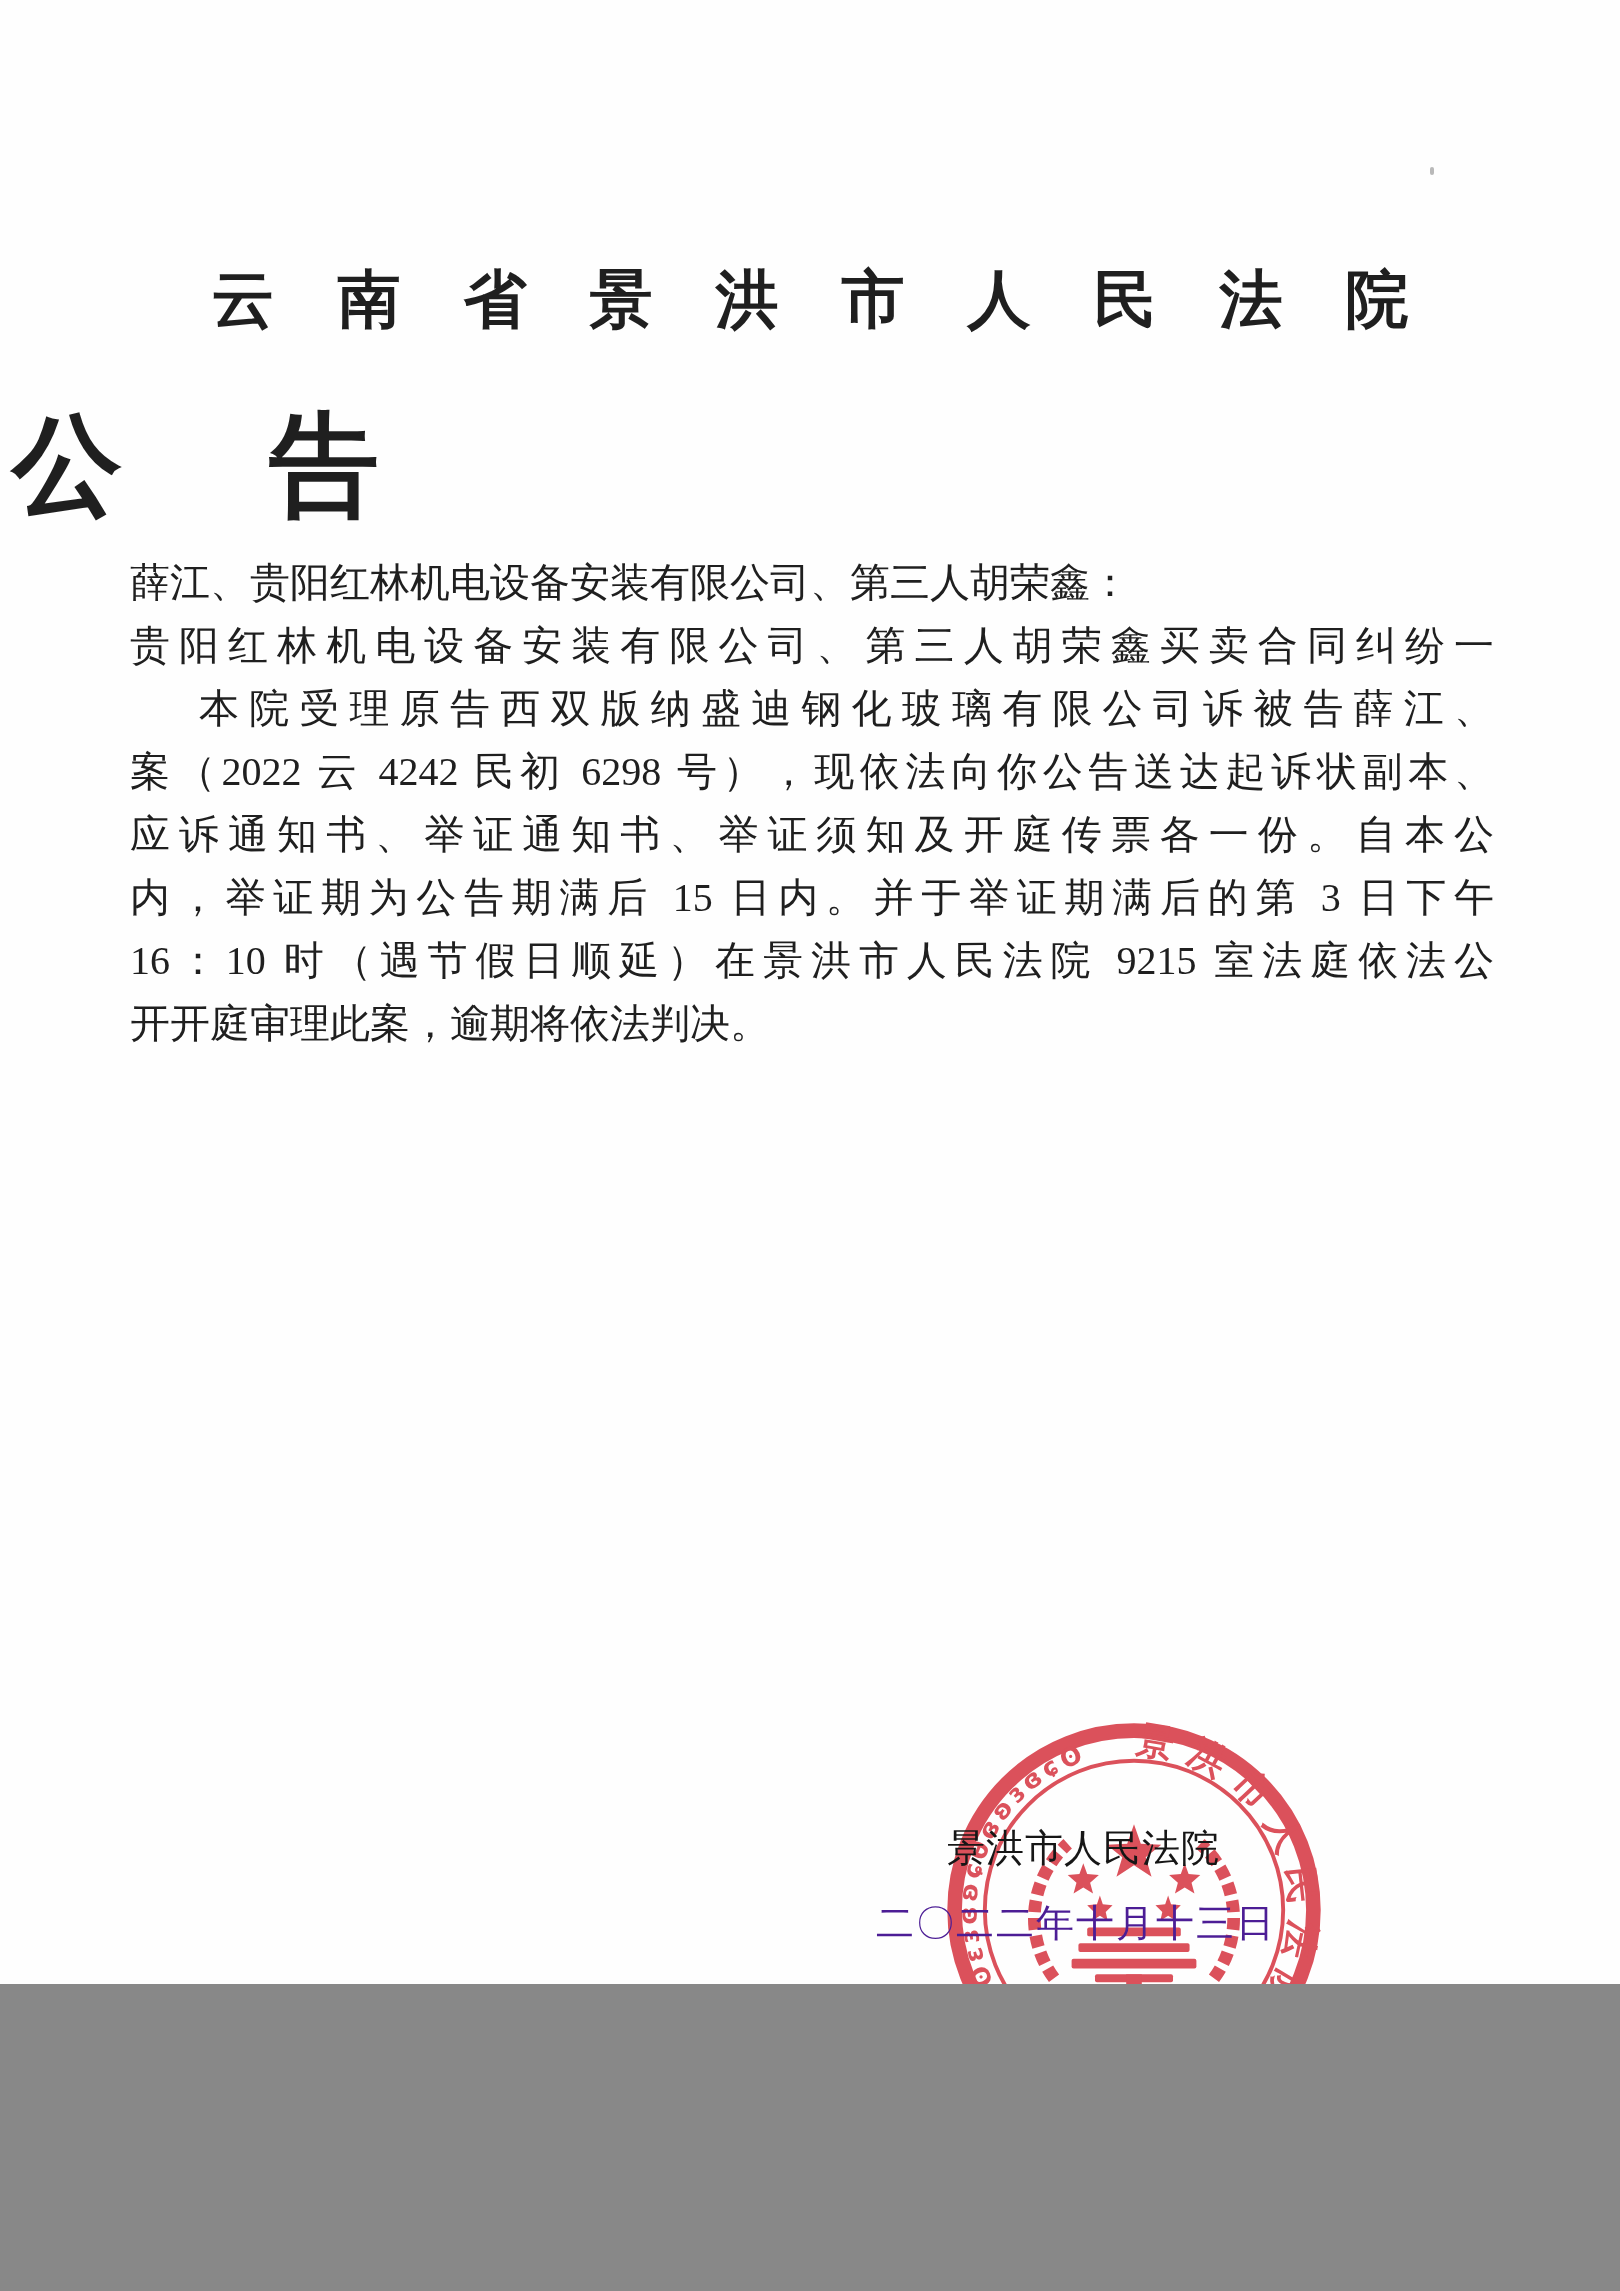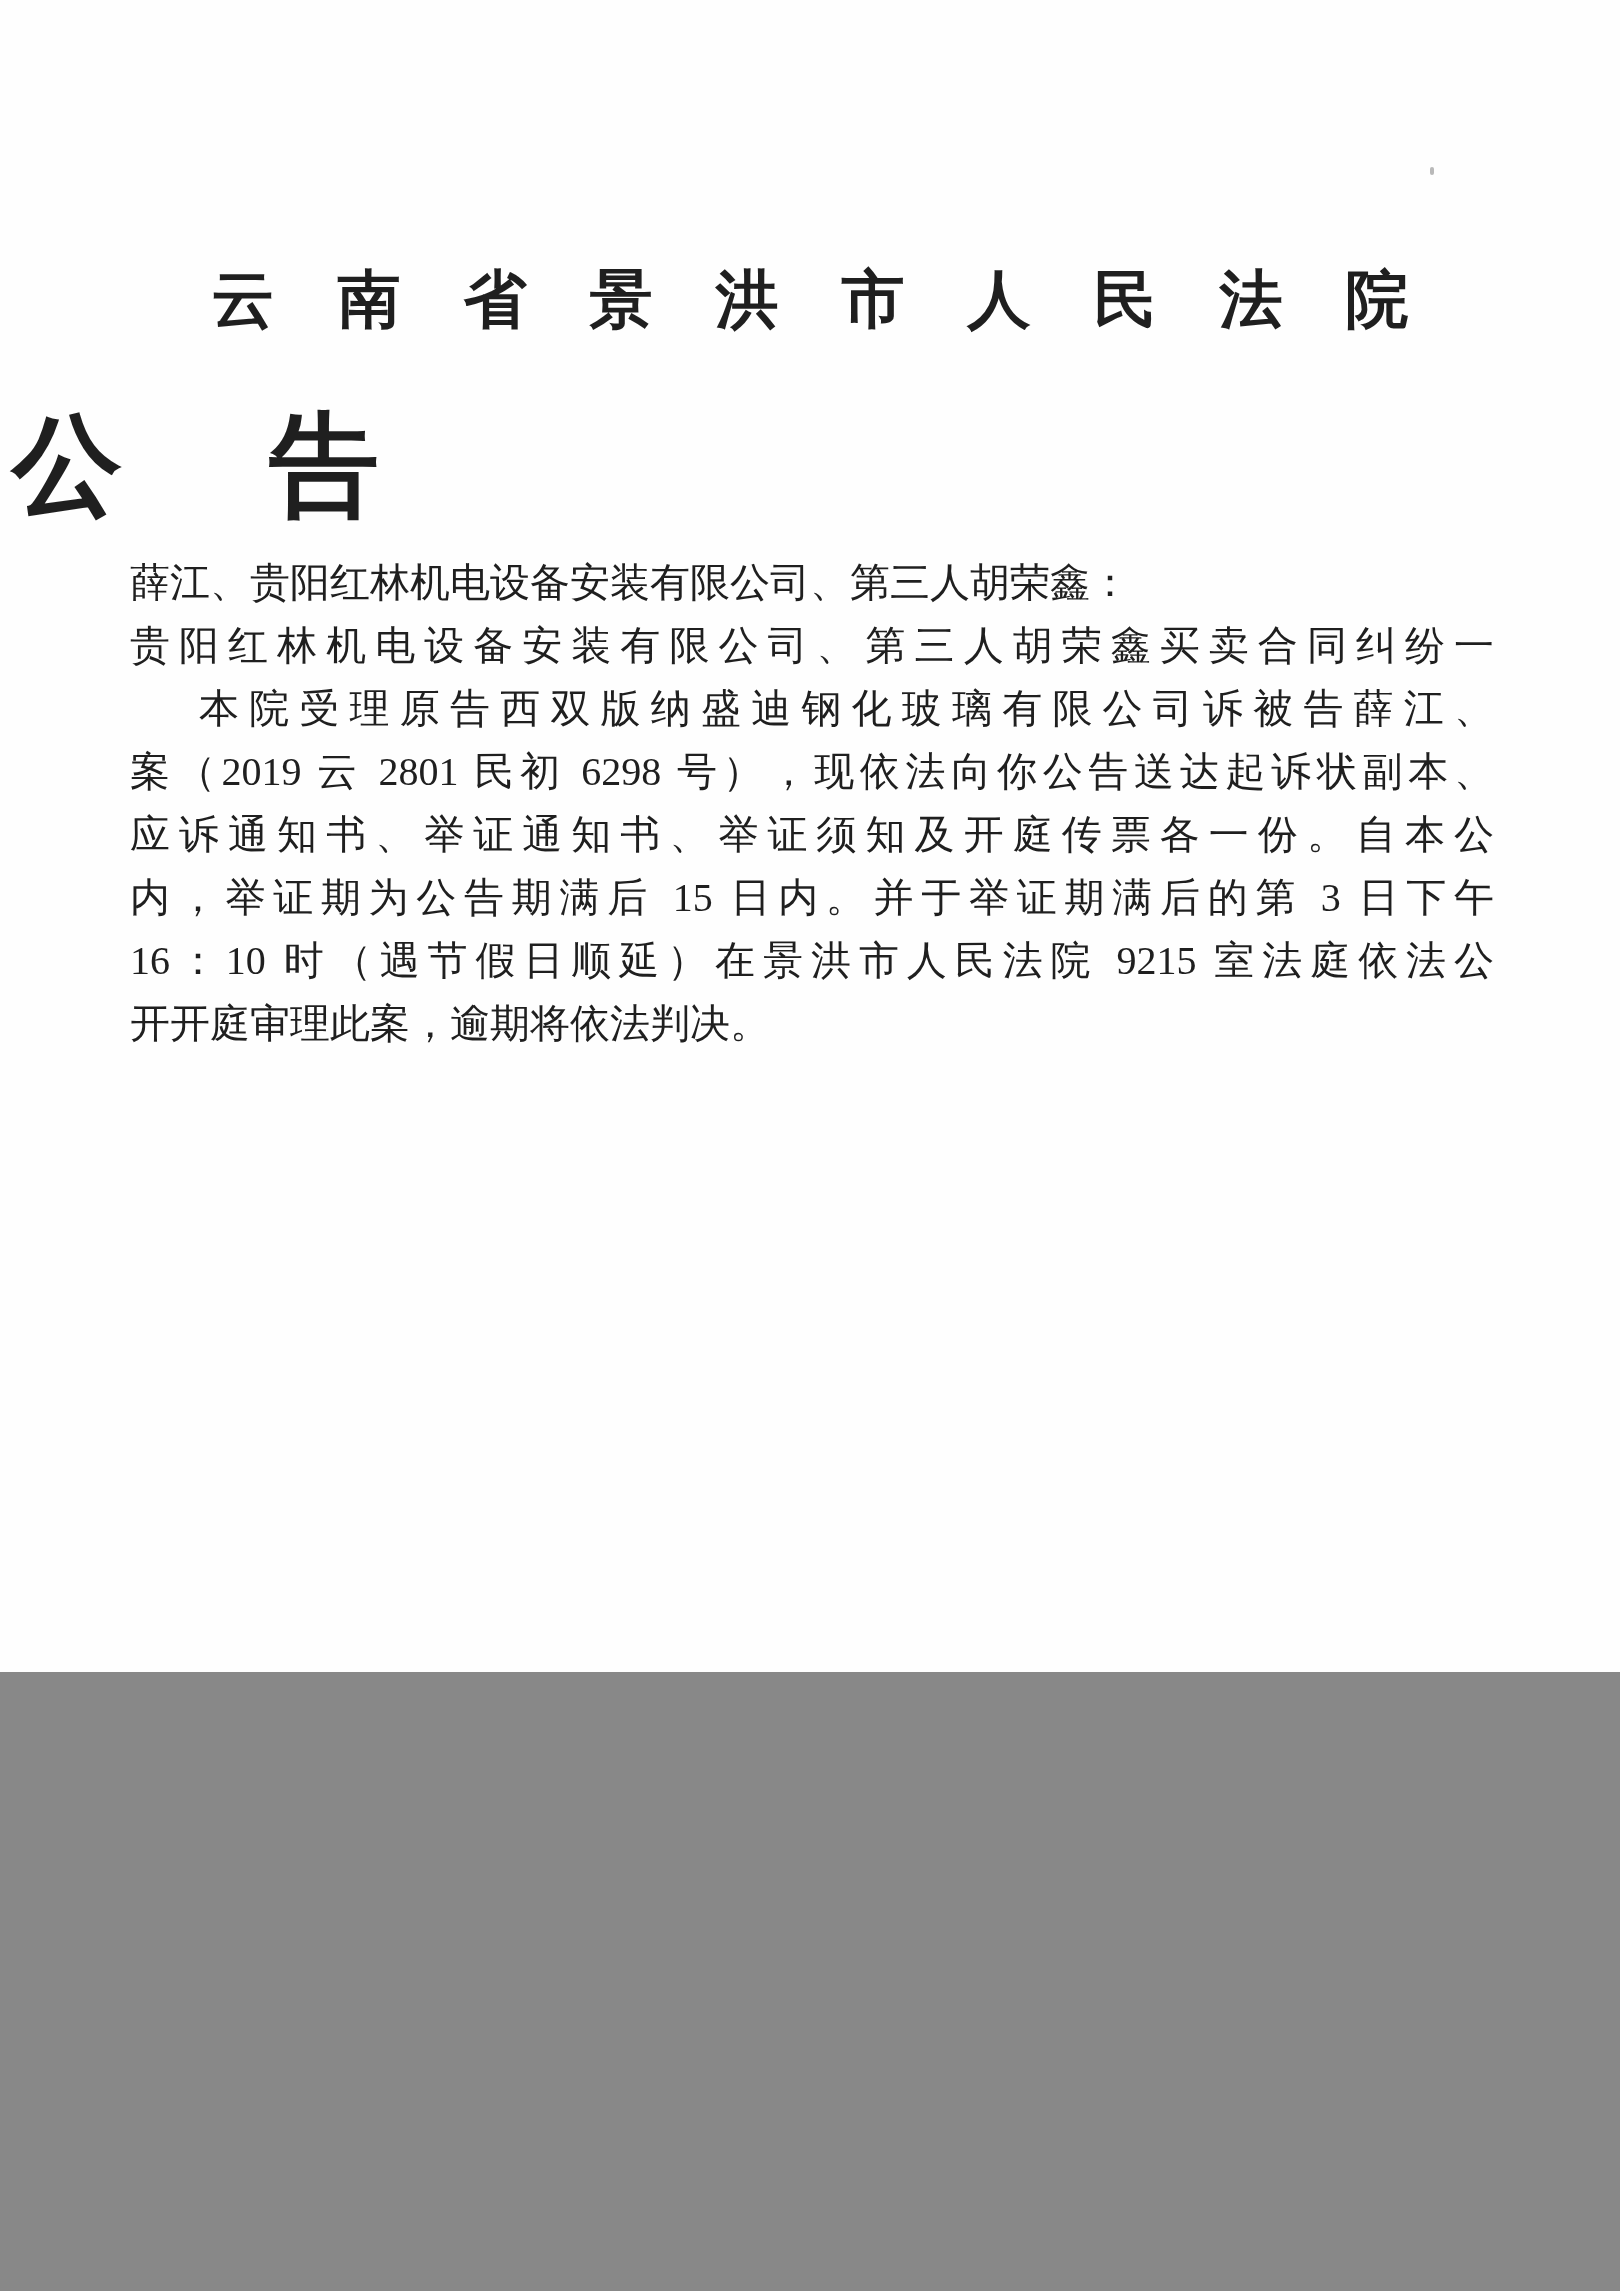--- a/index.html
+++ b/index.html
@@ -1,18 +1,18 @@
 <!DOCTYPE html>
 <html><head>
 <meta charset="utf-8">
 <style>
   html,body{margin:0;padding:0;background:#888;}
   .page{
     position:relative;
-    width:1620px;height:1672px;
+    width:1620px;height:1984px;
     margin:0 auto;
     background:#fefefe;
     font-family:"Liberation Serif","DejaVu Serif",serif;
     color:#1f1f1f;
     overflow:hidden;
   }
   .doc-title{
     position:absolute;
     left:0; right:0; top:257px;
     text-align:center;
@@ -86,21 +86,21 @@
   </div>
 
   <div class="notice-title">
     <span class="sp">公告</span>
   </div>
 
   <div class="body-block">
     <div class="bline">薛江、贵阳红林机电设备安装有限公司、第三人胡荣鑫：</div>
     <div class="bline just">贵阳红林机电设备安装有限公司、第三人胡荣鑫买卖合同纠纷一</div>
     <div class="bline just indent">本院受理原告西双版纳盛迪钢化玻璃有限公司诉被告薛江、</div>
-    <div class="bline just">案（2019 云 2801 民初 6298 号），现依法向你公告送达起诉状副本、</div>
+    <div class="bline just">案（2022 云 4242 民初 6298 号），现依法向你公告送达起诉状副本、</div>
     <div class="bline just">应诉通知书、举证通知书、举证须知及开庭传票各一份。自本公</div>
     <div class="bline just">内，举证期为公告期满后 15 日内。并于举证期满后的第 3 日下午</div>
     <div class="bline just">16：10 时（遇节假日顺延）在景洪市人民法院 9215 室法庭依法公</div>
     <div class="bline">开开庭审理此案，逾期将依法判决。</div>
   </div>
 
 
   <svg class="seal" viewBox="0 0 400 400">
     <g fill="none" stroke="#d9434e">
       <circle cx="200" cy="200" r="184" stroke-width="15"></circle>

